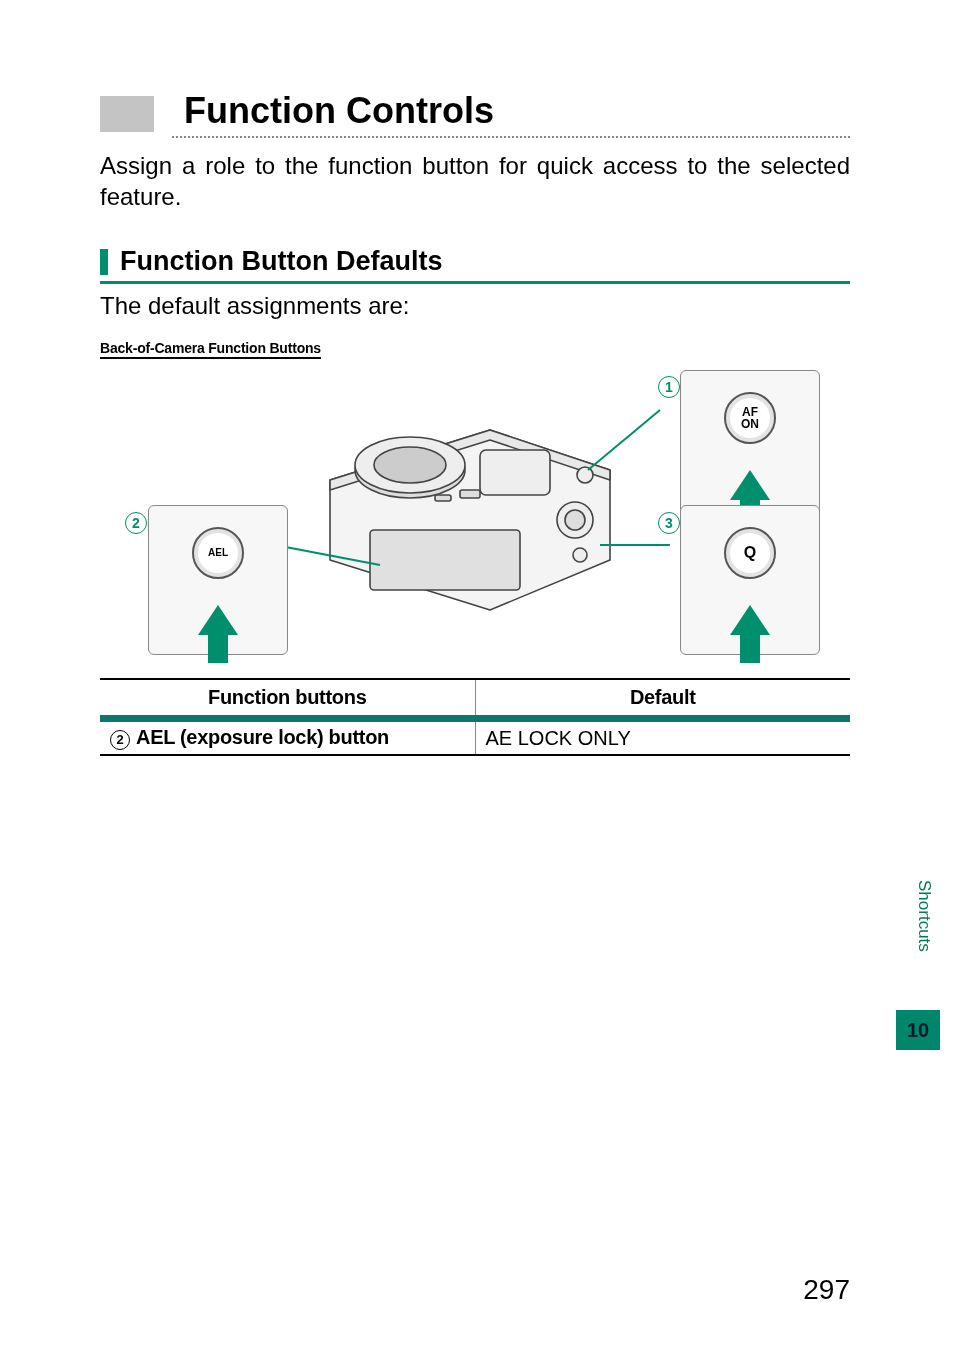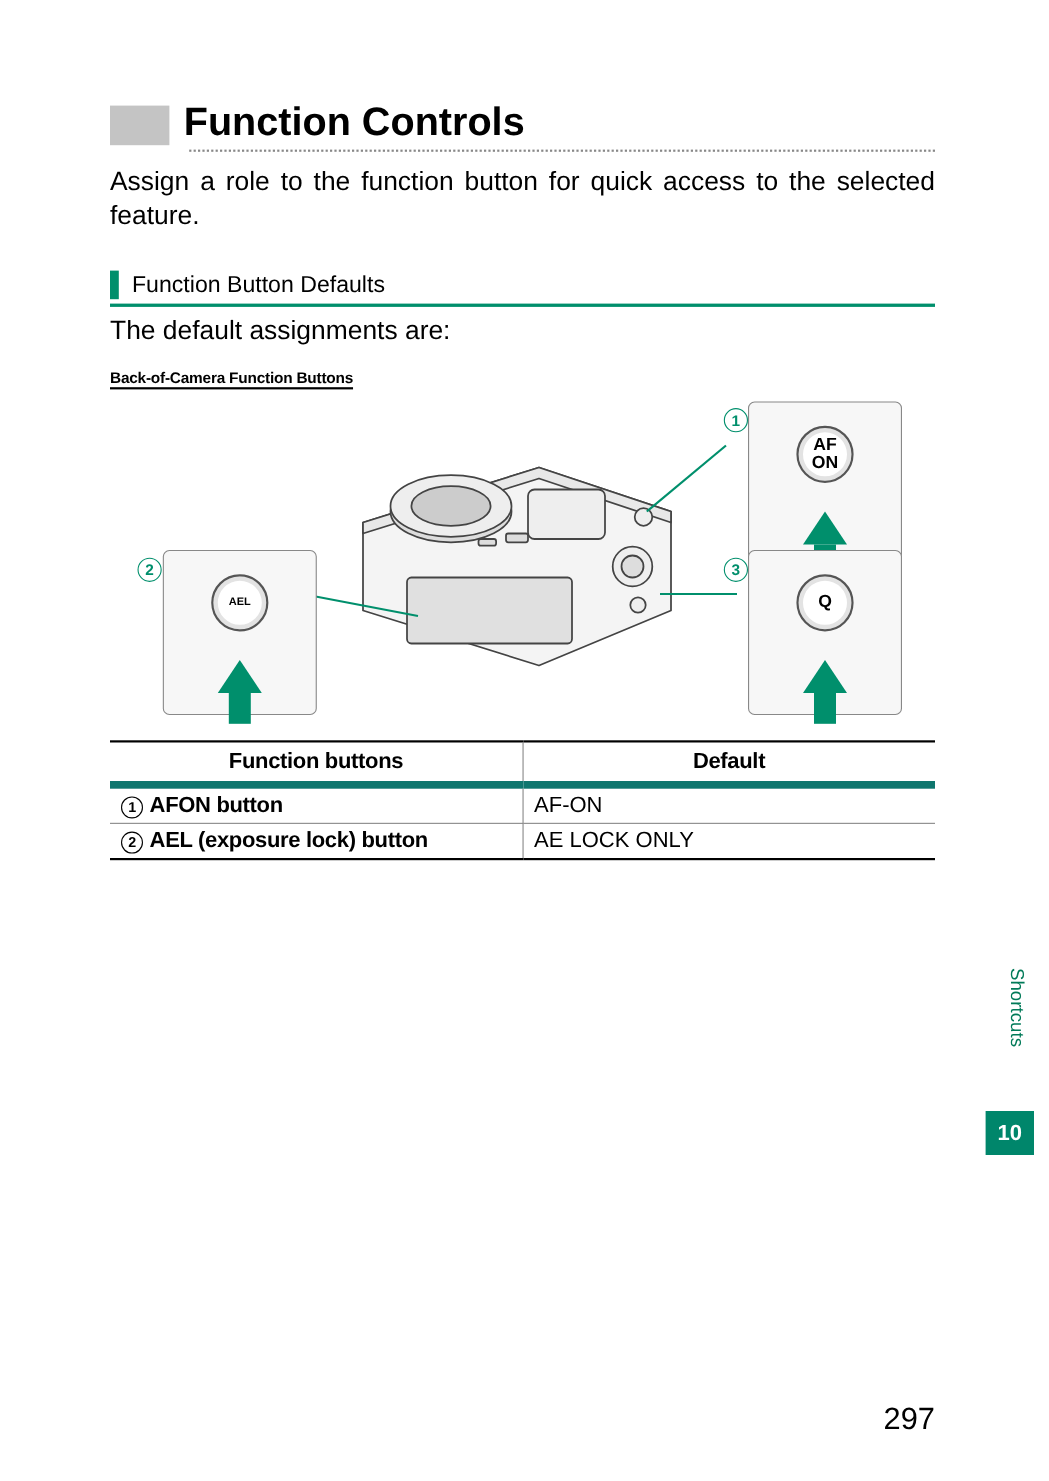--- a/index.html
+++ b/index.html
@@ -34,30 +34,30 @@
     font-size: 17px;
     color: #017a58;
   }
   .side-tab .chapnum {
     position: absolute;
     right: 14px;
     top: 1010px;
     width: 44px;
     height: 40px;
     background: #00866b;
-    color: #ffffff;
+    color: #0f172a;
     font-weight: bold;
     font-size: 20px;
     text-align: center;
     line-height: 40px;
   }
   .title-row {
     display: flex;
     align-items: flex-end;
-    gap: 13px;
+    gap: 30px;
     margin-bottom: 4px;
   }
   .title-block {
     width: 54px;
     height: 36px;
     background: #c4c4c4;
   }
   h1 {
     font-size: 36px;
     font-weight: 700;
@@ -95,22 +95,22 @@
     gap: 12px;
     border-bottom: 3px solid #008f6c;
     padding-bottom: 4px;
   }
   .defaults-head .bar {
     width: 8px;
     height: 26px;
     background: #008f6c;
   }
   .defaults-head .txt {
-    font-size: 21px;
-    font-weight: normal;
+    font-size: 27px;
+    font-weight: bold;
   }
   .defaults-body {
     margin-top: 8px;
     font-size: 24px;
   }
   .back-head {
     margin-top: 20px;
     font-size: 14px;
     font-weight: 800;
     font-family: Arial, sans-serif;
@@ -283,21 +283,21 @@
 
     <svg style="position:absolute;left:0;top:0;width:100%;height:100%">
       <line class="lead" x1="488" y1="100" x2="560" y2="40"></line>
       <line class="lead" x1="500" y1="175" x2="570" y2="175"></line>
       <line class="lead" x1="280" y1="195" x2="175" y2="175"></line>
     </svg>
 
     <div class="callnum" style="left:558px;top:6px">1</div>
     <div class="callout" style="left:580px;top:0">
       <div class="btncircle">
-          <div class="inner" style="white-space:pre;font-size:16px">AF
+          <div class="inner" style="white-space:pre;font-size:12px">AF
 ON</div>
         </div>
       <div class="arrow-up"></div>
     </div>
 
     <div class="callnum" style="left:25px;top:142px">2</div>
     <div class="callout" style="left:48px;top:135px">
       <div class="btncircle">
           <div class="inner">AEL</div>
         </div>
@@ -315,24 +315,20 @@
 
   <table class="defs">
     <thead>
       <tr>
         <th class="col1">Function buttons</th>
         <th>Default</th>
       </tr>
     </thead>
     <tbody>
       <tr>
-        <td class="c1"><span class="rownum">1</span><span>AFON button</span></td>
-        <td>AF-ON</td>
-      </tr>
-      <tr>
         <td class="c1"><span class="rownum">2</span><span>AEL (exposure lock) button</span></td>
         <td>AE LOCK ONLY</td>
       </tr>
     </tbody>
   </table>
 
   <div class="pagenum">297</div>
 </div>
 
 <div class="side-tab">

